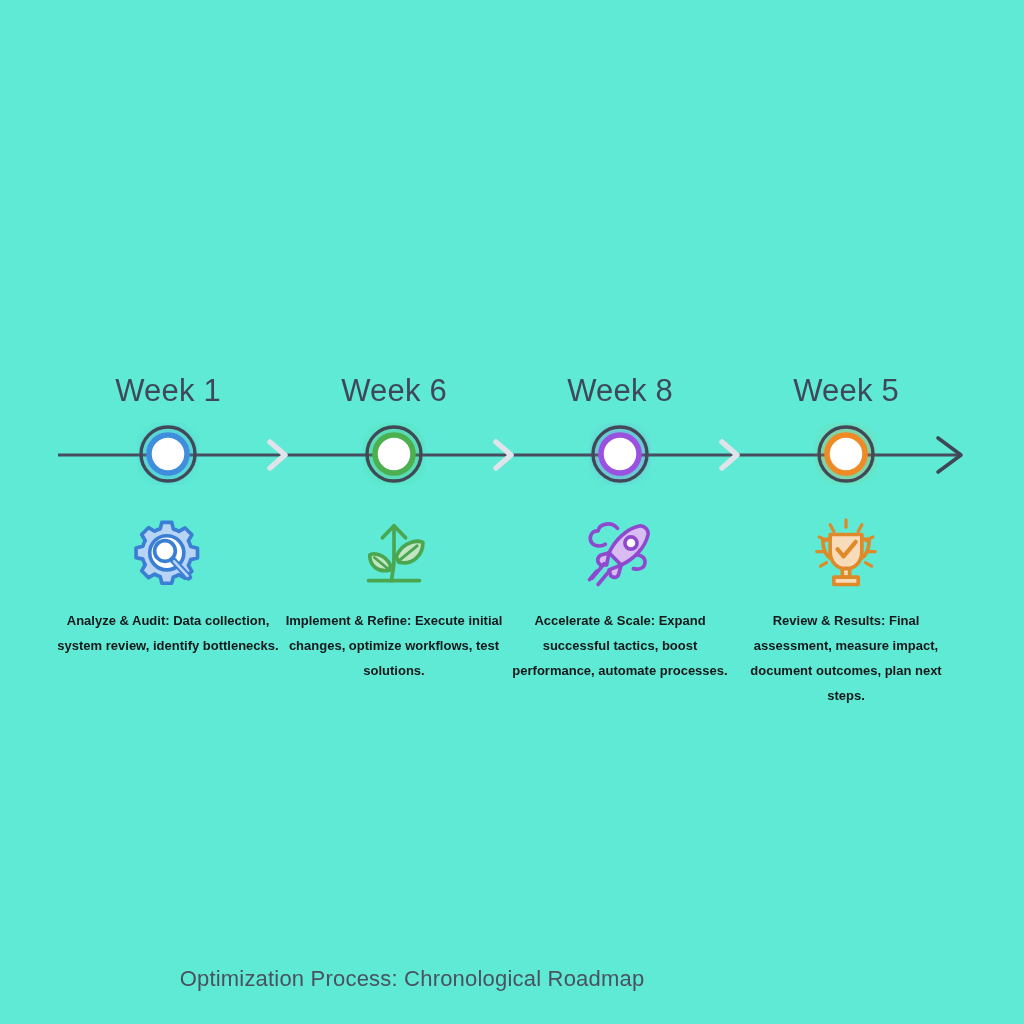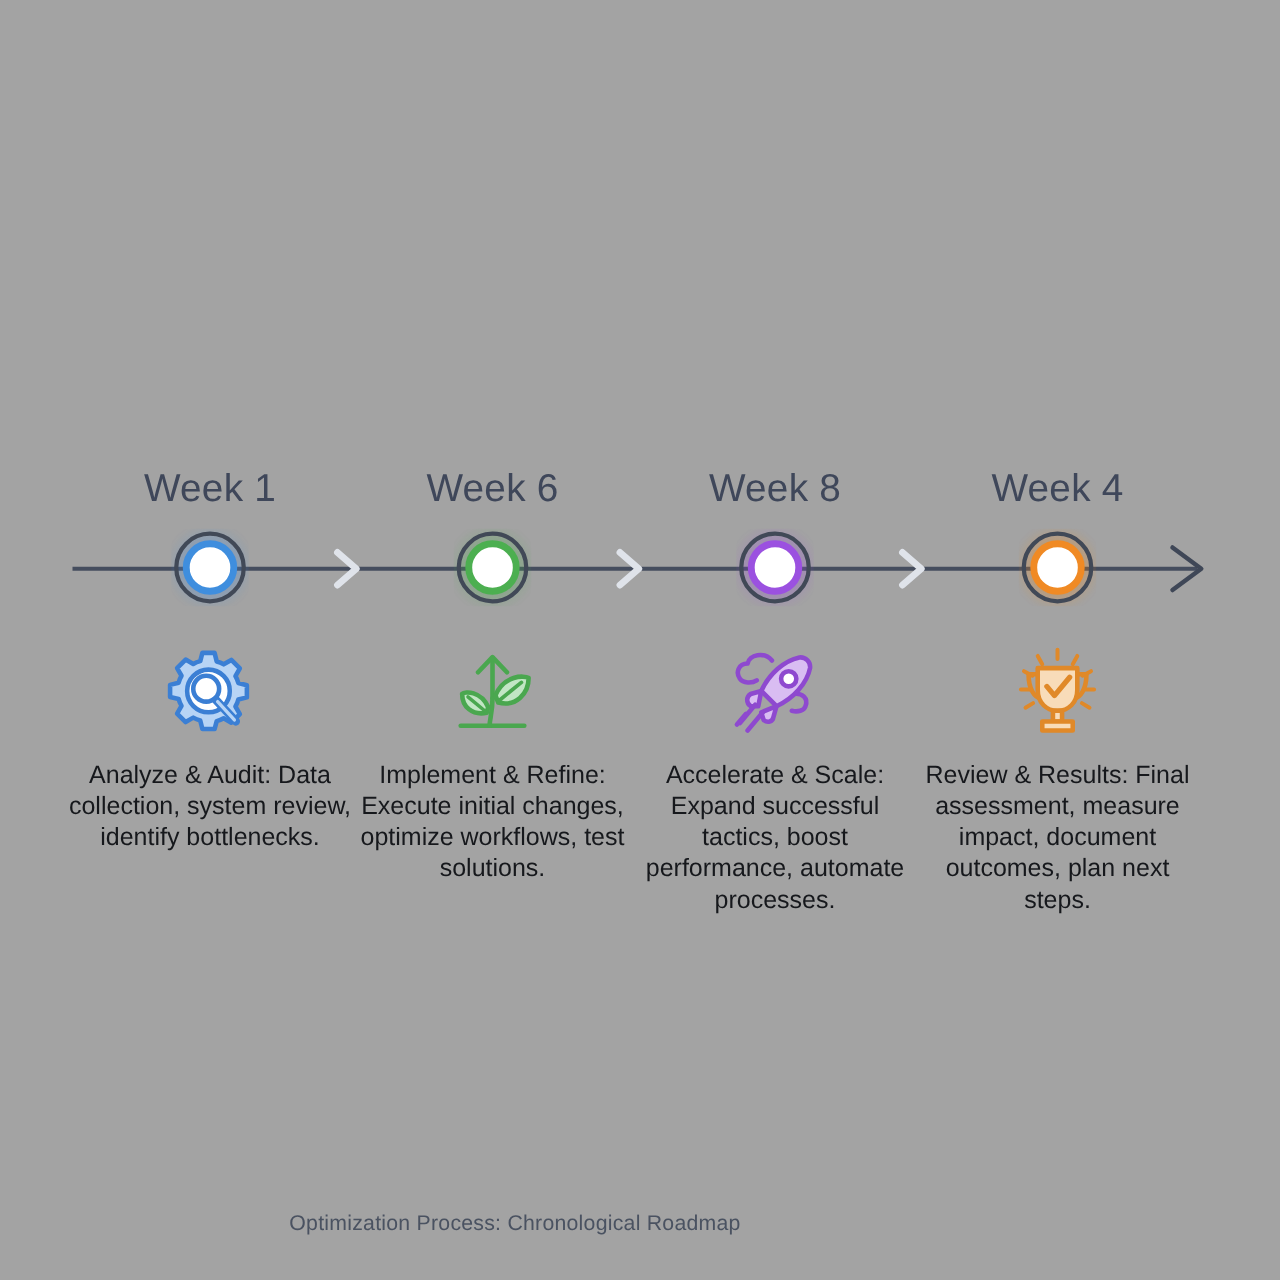--- a/index.html
+++ b/index.html
@@ -13,21 +13,21 @@
     font-family: "Liberation Sans", sans-serif;
     position: relative;
     overflow: hidden;
   }
 
   #canvas {
     position: absolute;
     left: 0; top: 0;
     width: 1024px;
     height: 1024px;
-    background: #a3a3a3;
+    background: #5eead4;
   }
 
   
   .axis-layer {
     position: absolute;
     left: 0;
     top: 0;
     width: 1024px;
     height: 1024px;
     pointer-events: none;
@@ -80,34 +80,35 @@
     display: flex;
     align-items: center;
     justify-content: center;
   }
 
   .desc {
     position: absolute;
     top: 608px;
     left: 0;
     width: 226px;
-    font-size: 20px;
+    font-size: 13px;
     line-height: 25px;
     color: #16181c;
     font-family: "Liberation Sans", sans-serif;
+    font-weight: bold;
   }
 
   
   .footer-caption {
     position: absolute;
     left: 0;
     top: 968px;
     width: 824px;
     text-align: center;
-    font-size: 17px;
+    font-size: 22px;
     line-height: 22px;
     color: #4a5261;
     letter-spacing: 0.2px;
   }
 </style>
 </head>
 <body>
 
 <div id="canvas">
 
@@ -232,21 +233,21 @@
             <line x1="13" y1="46" x2="7" y2="53"></line>
           </g>
         </svg>
       </div>
 
       <div class="desc">Accelerate &amp; Scale: Expand successful tactics, boost performance, automate processes.</div>
     </div>
 
     <div class="step" style="left:733px;">
 
-      <div class="step-title">Week 4</div>
+      <div class="step-title">Week 5</div>
 
       <div class="node-wrap">
         <svg width="62" height="62" viewBox="0 0 62 62">
           <circle cx="31" cy="31" r="19" fill="none" stroke="#f08a24" stroke-width="11" opacity="0.32" filter="url(#glowB)"></circle>
           <circle cx="31" cy="31" r="19" fill="#ffffff" stroke="#f08a24" stroke-width="5.5"></circle>
           <circle cx="31" cy="31" r="27" fill="none" stroke="#414957" stroke-width="3.4"></circle>
         </svg>
       </div>
 
       <div class="icon-wrap">

